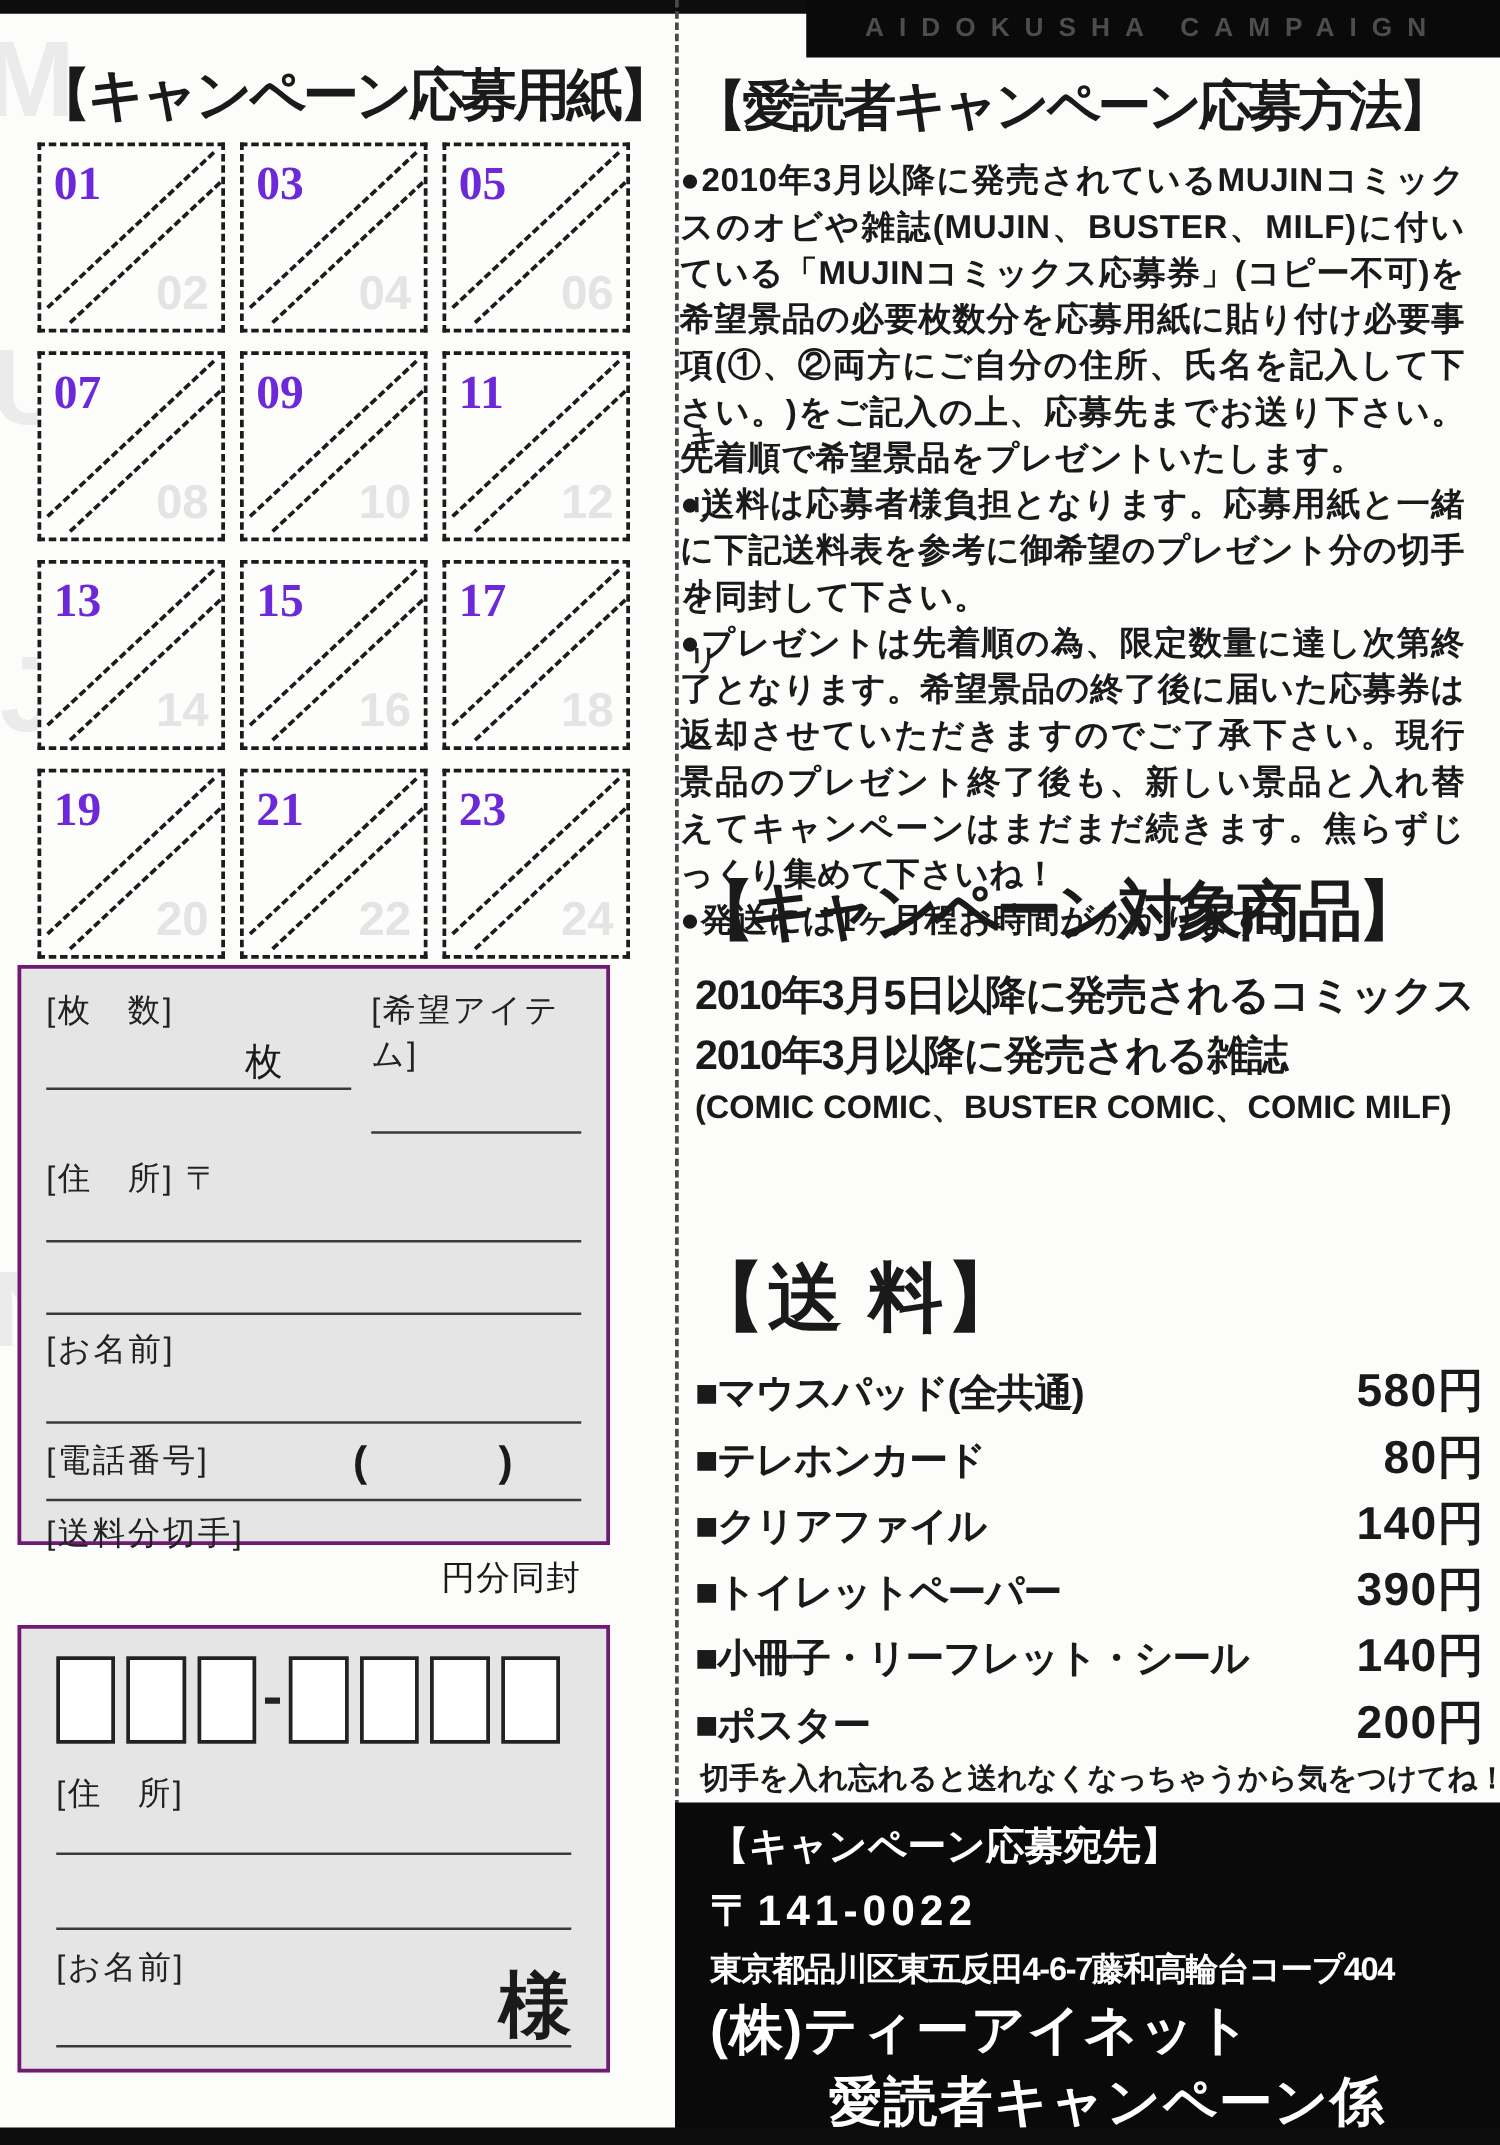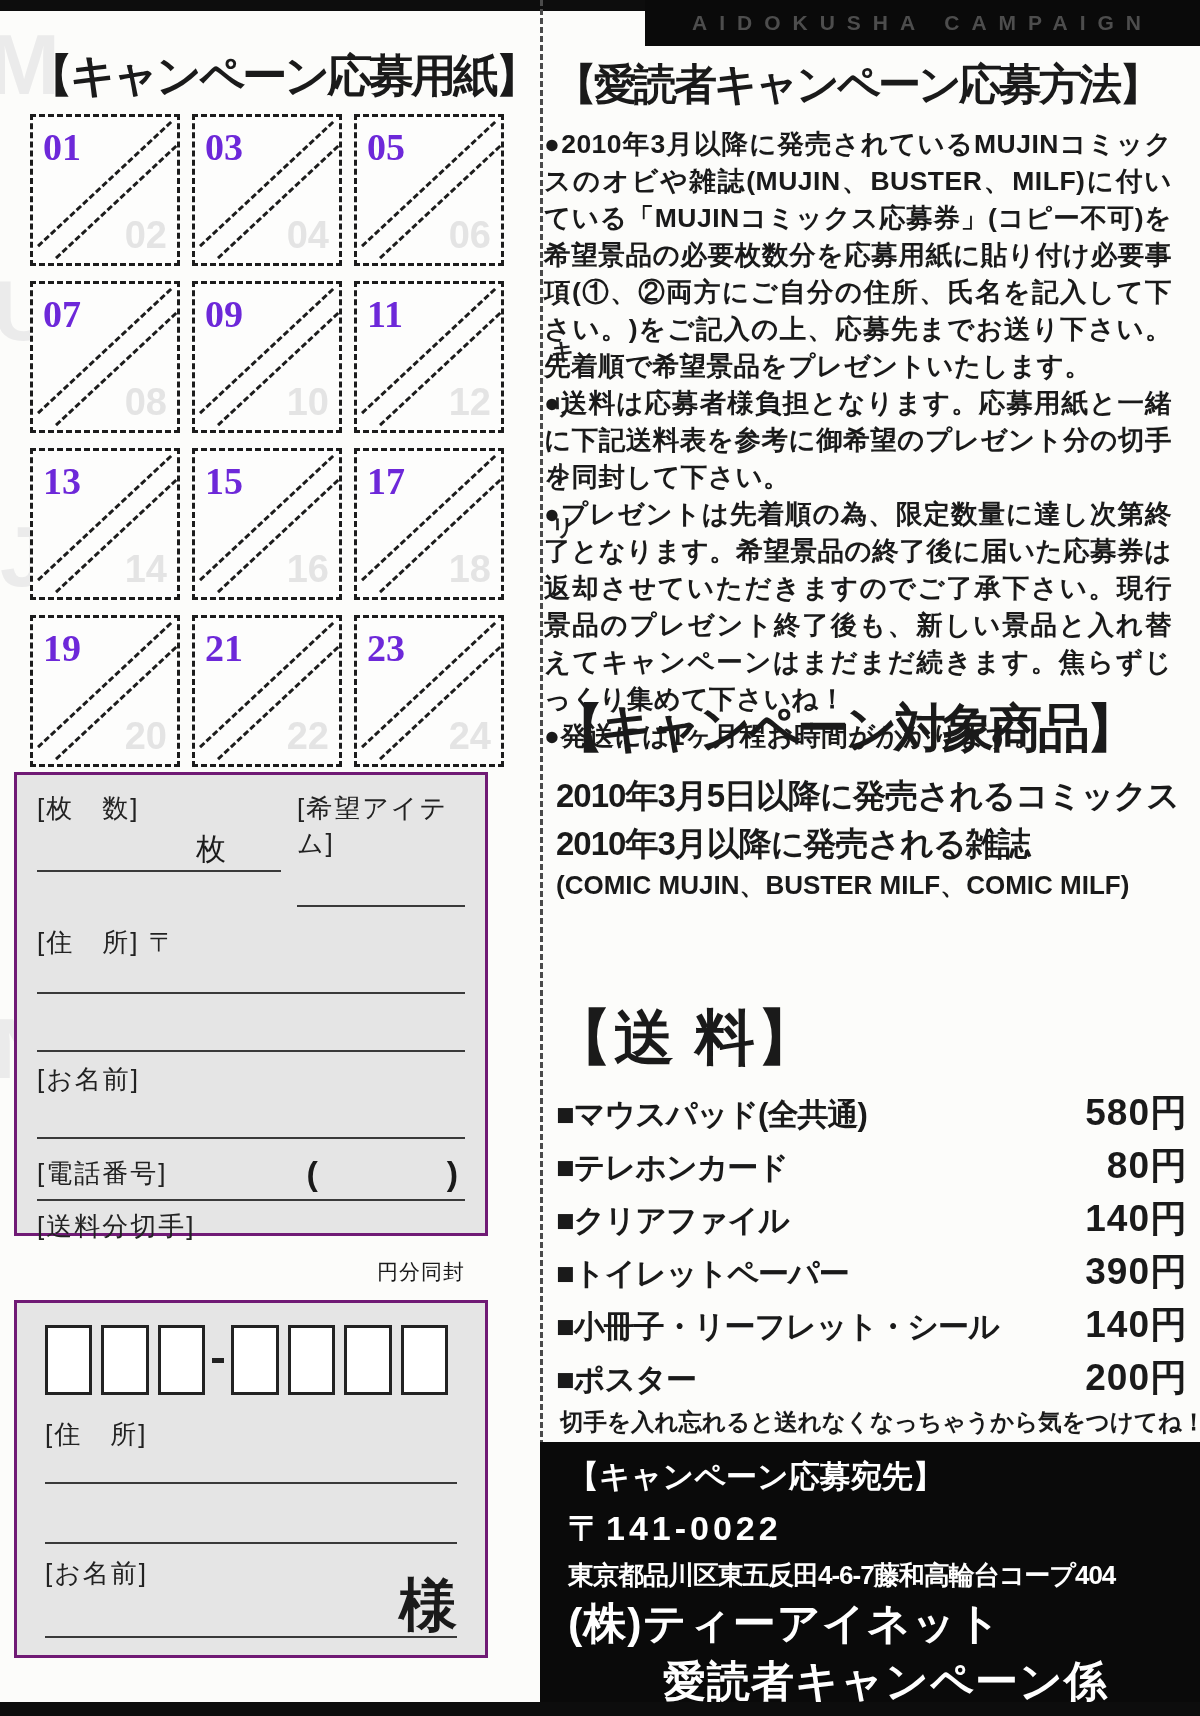--- a/index.html
+++ b/index.html
@@ -43,27 +43,27 @@
   .maisuu-line{display:flex;align-items:flex-end;justify-content:flex-end;
                height:44px;padding-right:55px;border-bottom:2px solid #3a3a3a;}
   .maisuu-line span{font-size:30px;}
   .f1-r1r .sp{height:44px;border-bottom:2px solid #3a3a3a;}
 
   .f1-addr{margin-top:18px;}
   .f1-addr .sp{height:32px;border-bottom:2px solid #3a3a3a;}
   .f1-blank{height:56px;border-bottom:2px solid #3a3a3a;}
   .f1-name{margin-top:10px;}
   .f1-name .sp{height:40px;border-bottom:2px solid #3a3a3a;}
-  .f1-phone{margin-top:12px;display:flex;align-items:center;
-            border-bottom:2px solid #3a3a3a;padding-bottom:4px;height:44px;gap:24px;}
+  .f1-phone{margin-top:12px;display:flex;align-items:flex-start;
+            border-bottom:2px solid #3a3a3a;padding-bottom:4px;height:44px;}
   .f1-phone .par{font-size:34px;font-weight:bold;}
   .f1-phone .p1{margin-left:115px;}
   .f1-phone .p2{margin-left:105px;}
   .f1-post{margin-top:8px;display:flex;flex-direction:column;}
-  .f1-post .suffix{align-self:flex-end;font-size:21px;margin-top:14px;letter-spacing:1px;}
+  .f1-post .suffix{align-self:flex-end;font-size:27px;letter-spacing:1px;}
 
   .postal{display:flex;align-items:center;}
   .pbox{width:46px;height:64px;border:3px solid #222;margin-right:9px;background:#fff;}
   .phyph{width:13px;height:5px;background:#222;margin:0 7px 0 -2px;}
   .f2-addr{margin-top:22px;}
   .f2-addr .sp1{height:30px;border-bottom:2px solid #3a3a3a;}
   .f2-addr .sp2{height:58px;border-bottom:2px solid #3a3a3a;}
   .f2-name{margin-top:12px;display:flex;justify-content:space-between;align-items:flex-end;
            border-bottom:2px solid #3a3a3a;height:78px;padding-bottom:2px;}
   .f2-name .lbl{align-self:flex-start;}
@@ -260,21 +260,21 @@
   <div class="bullets">
     <p>●2010年3月以降に発売されているMUJINコミックスのオビや雑誌(MUJIN、BUSTER、MILF)に付いている「MUJINコミックス応募券」(コピー不可)を希望景品の必要枚数分を応募用紙に貼り付け必要事項(①、②両方にご自分の住所、氏名を記入して下さい。)をご記入の上、応募先までお送り下さい。先着順で希望景品をプレゼントいたします。</p>
     <p>●送料は応募者様負担となります。応募用紙と一緒に下記送料表を参考に御希望のプレゼント分の切手を同封して下さい。</p>
     <p>●プレゼントは先着順の為、限定数量に達し次第終了となります。希望景品の終了後に届いた応募券は返却させていただきますのでご了承下さい。現行景品のプレゼント終了後も、新しい景品と入れ替えてキャンペーンはまだまだ続きます。焦らずじっくり集めて下さいね！</p>
     <p>●発送には1ヶ月程お時間がかかります。</p>
   </div>
 
   <div class="taisho-title">【キャンペーン対象商品】</div>
   <div class="taisho-l1">2010年3月5日以降に発売されるコミックス</div>
   <div class="taisho-l2">2010年3月以降に発売される雑誌</div>
-  <div class="taisho-l3">(COMIC MUJIN、BUSTER MILF、COMIC MILF)</div>
+  <div class="taisho-l3">(COMIC COMIC、BUSTER COMIC、COMIC MILF)</div>
 
   <div class="soryo-title">【送 料】</div>
 
   <div class="prices">
     <div class="price-row">
       <span class="p-name">■マウスパッド(全共通)</span>
       <span class="p-val">580円</span>
     </div>
     <div class="price-row">
       <span class="p-name">■テレホンカード</span>

